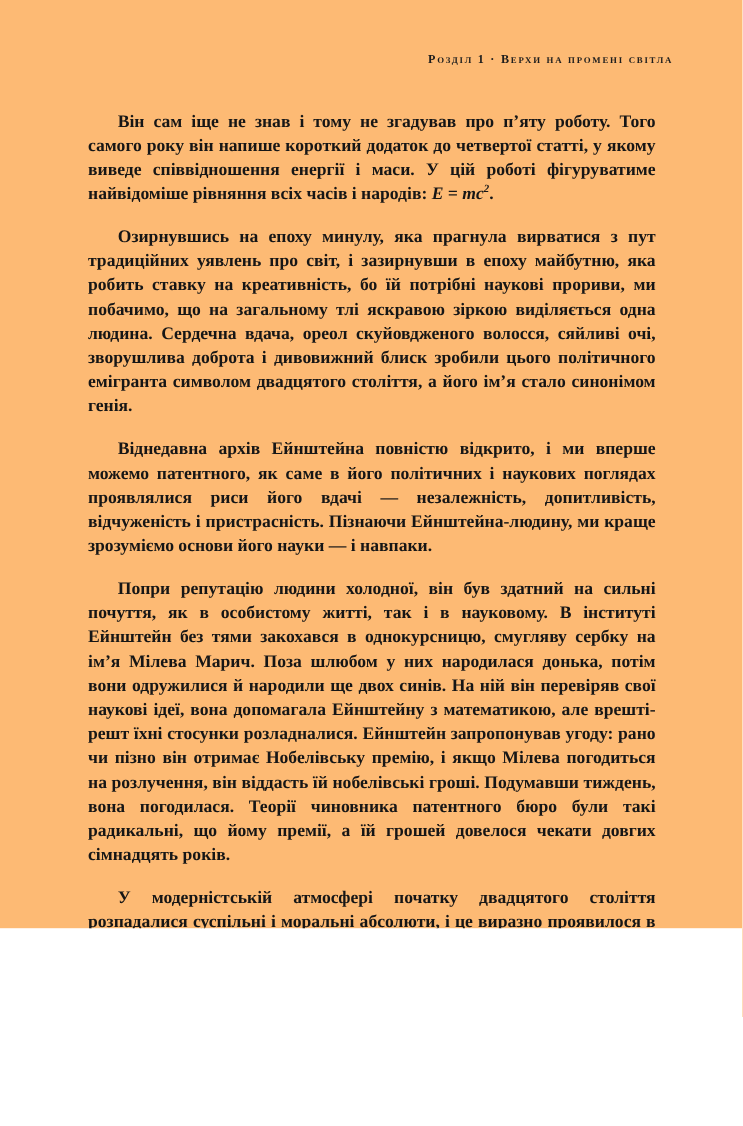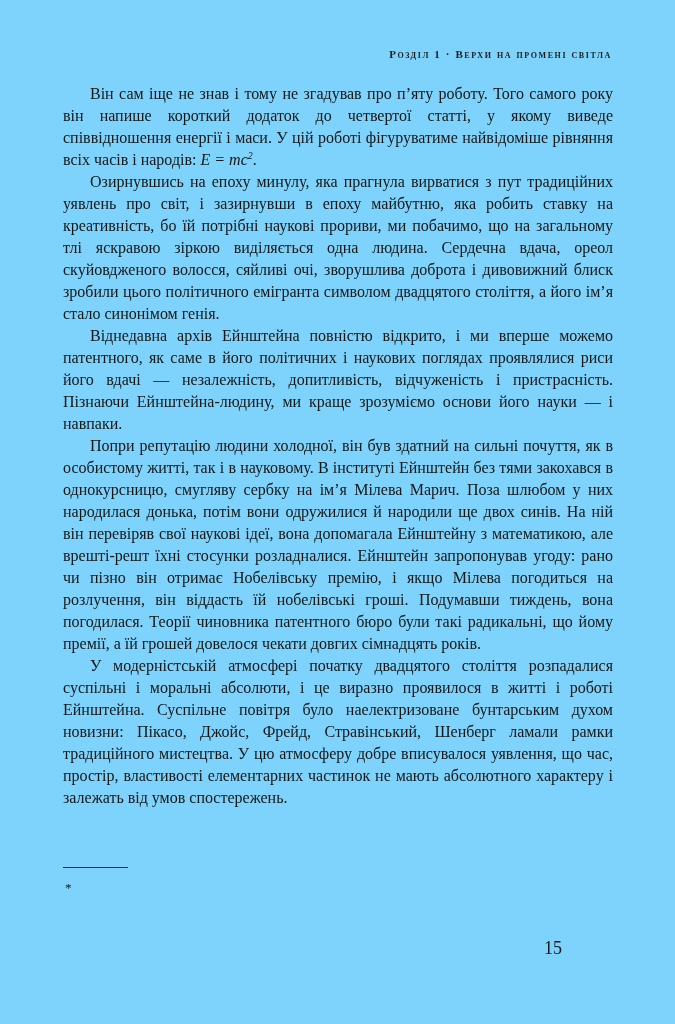--- a/index.html
+++ b/index.html
@@ -3,22 +3,22 @@
 <meta charset="utf-8">
 <style>
   * { margin: 0; padding: 0; box-sizing: border-box; }
   html, body {
     background: #ffffff;
     font-family: "Liberation Serif", "DejaVu Serif", serif;
   }
   .page {
     position: relative;
     width: 675px;
-    height: 1024px;
-    background: #7dd3fc;
+    height: 844px;
+    background: #fdba74;
     color: #161616;
     margin: 0 auto;
     overflow: hidden;
   }
   .running-head {
     position: absolute;
     top: 48px;
     right: 63px;
     font-size: 11px;
     font-weight: 700;
@@ -34,21 +34,22 @@
     width: 550px;
     font-size: 16px;
     line-height: 22px;
     text-align: justify;
     hyphens: auto;
     -webkit-hyphens: auto;
     color: #161616;
   }
   .body-text p {
     text-indent: 27px;
-    margin: 0;
+    margin: 17px;
+    font-weight: bold;
   }
   .em { font-style: italic; }
   .sup {
     font-size: 0.62em;
     vertical-align: super;
     line-height: 0;
   }
   .footnote-sep {
     position: absolute;
     left: 63px;

